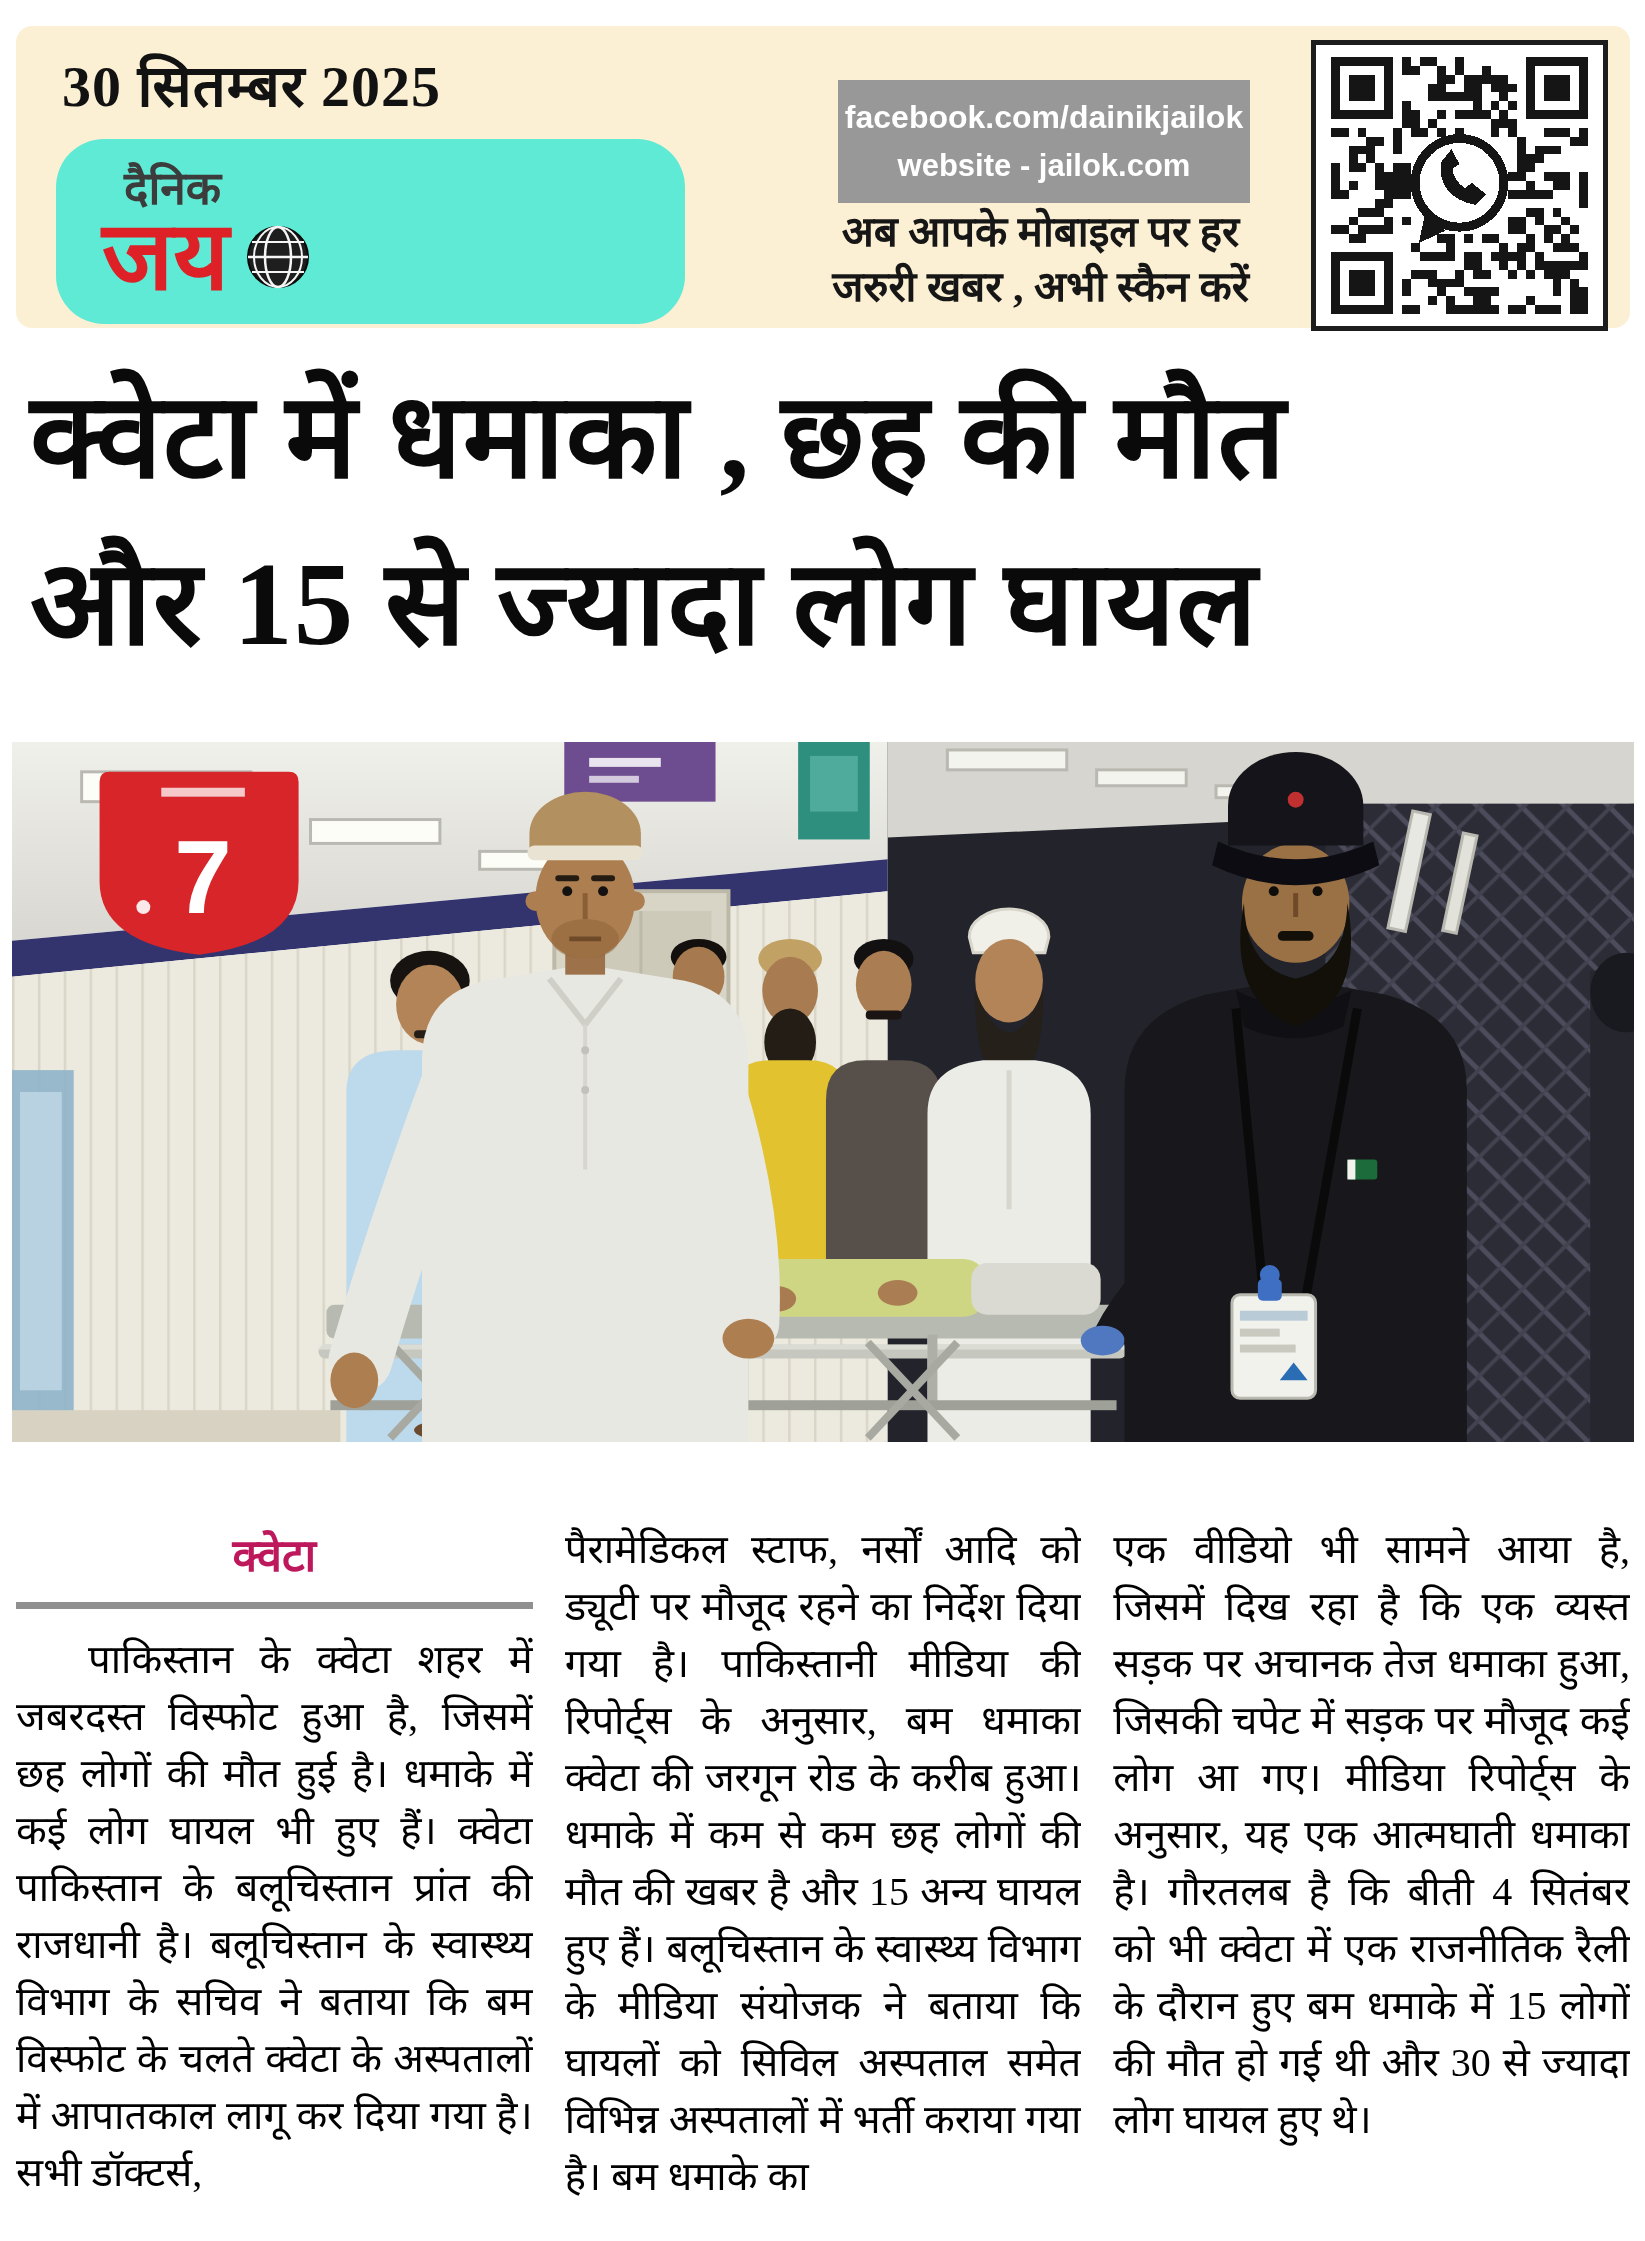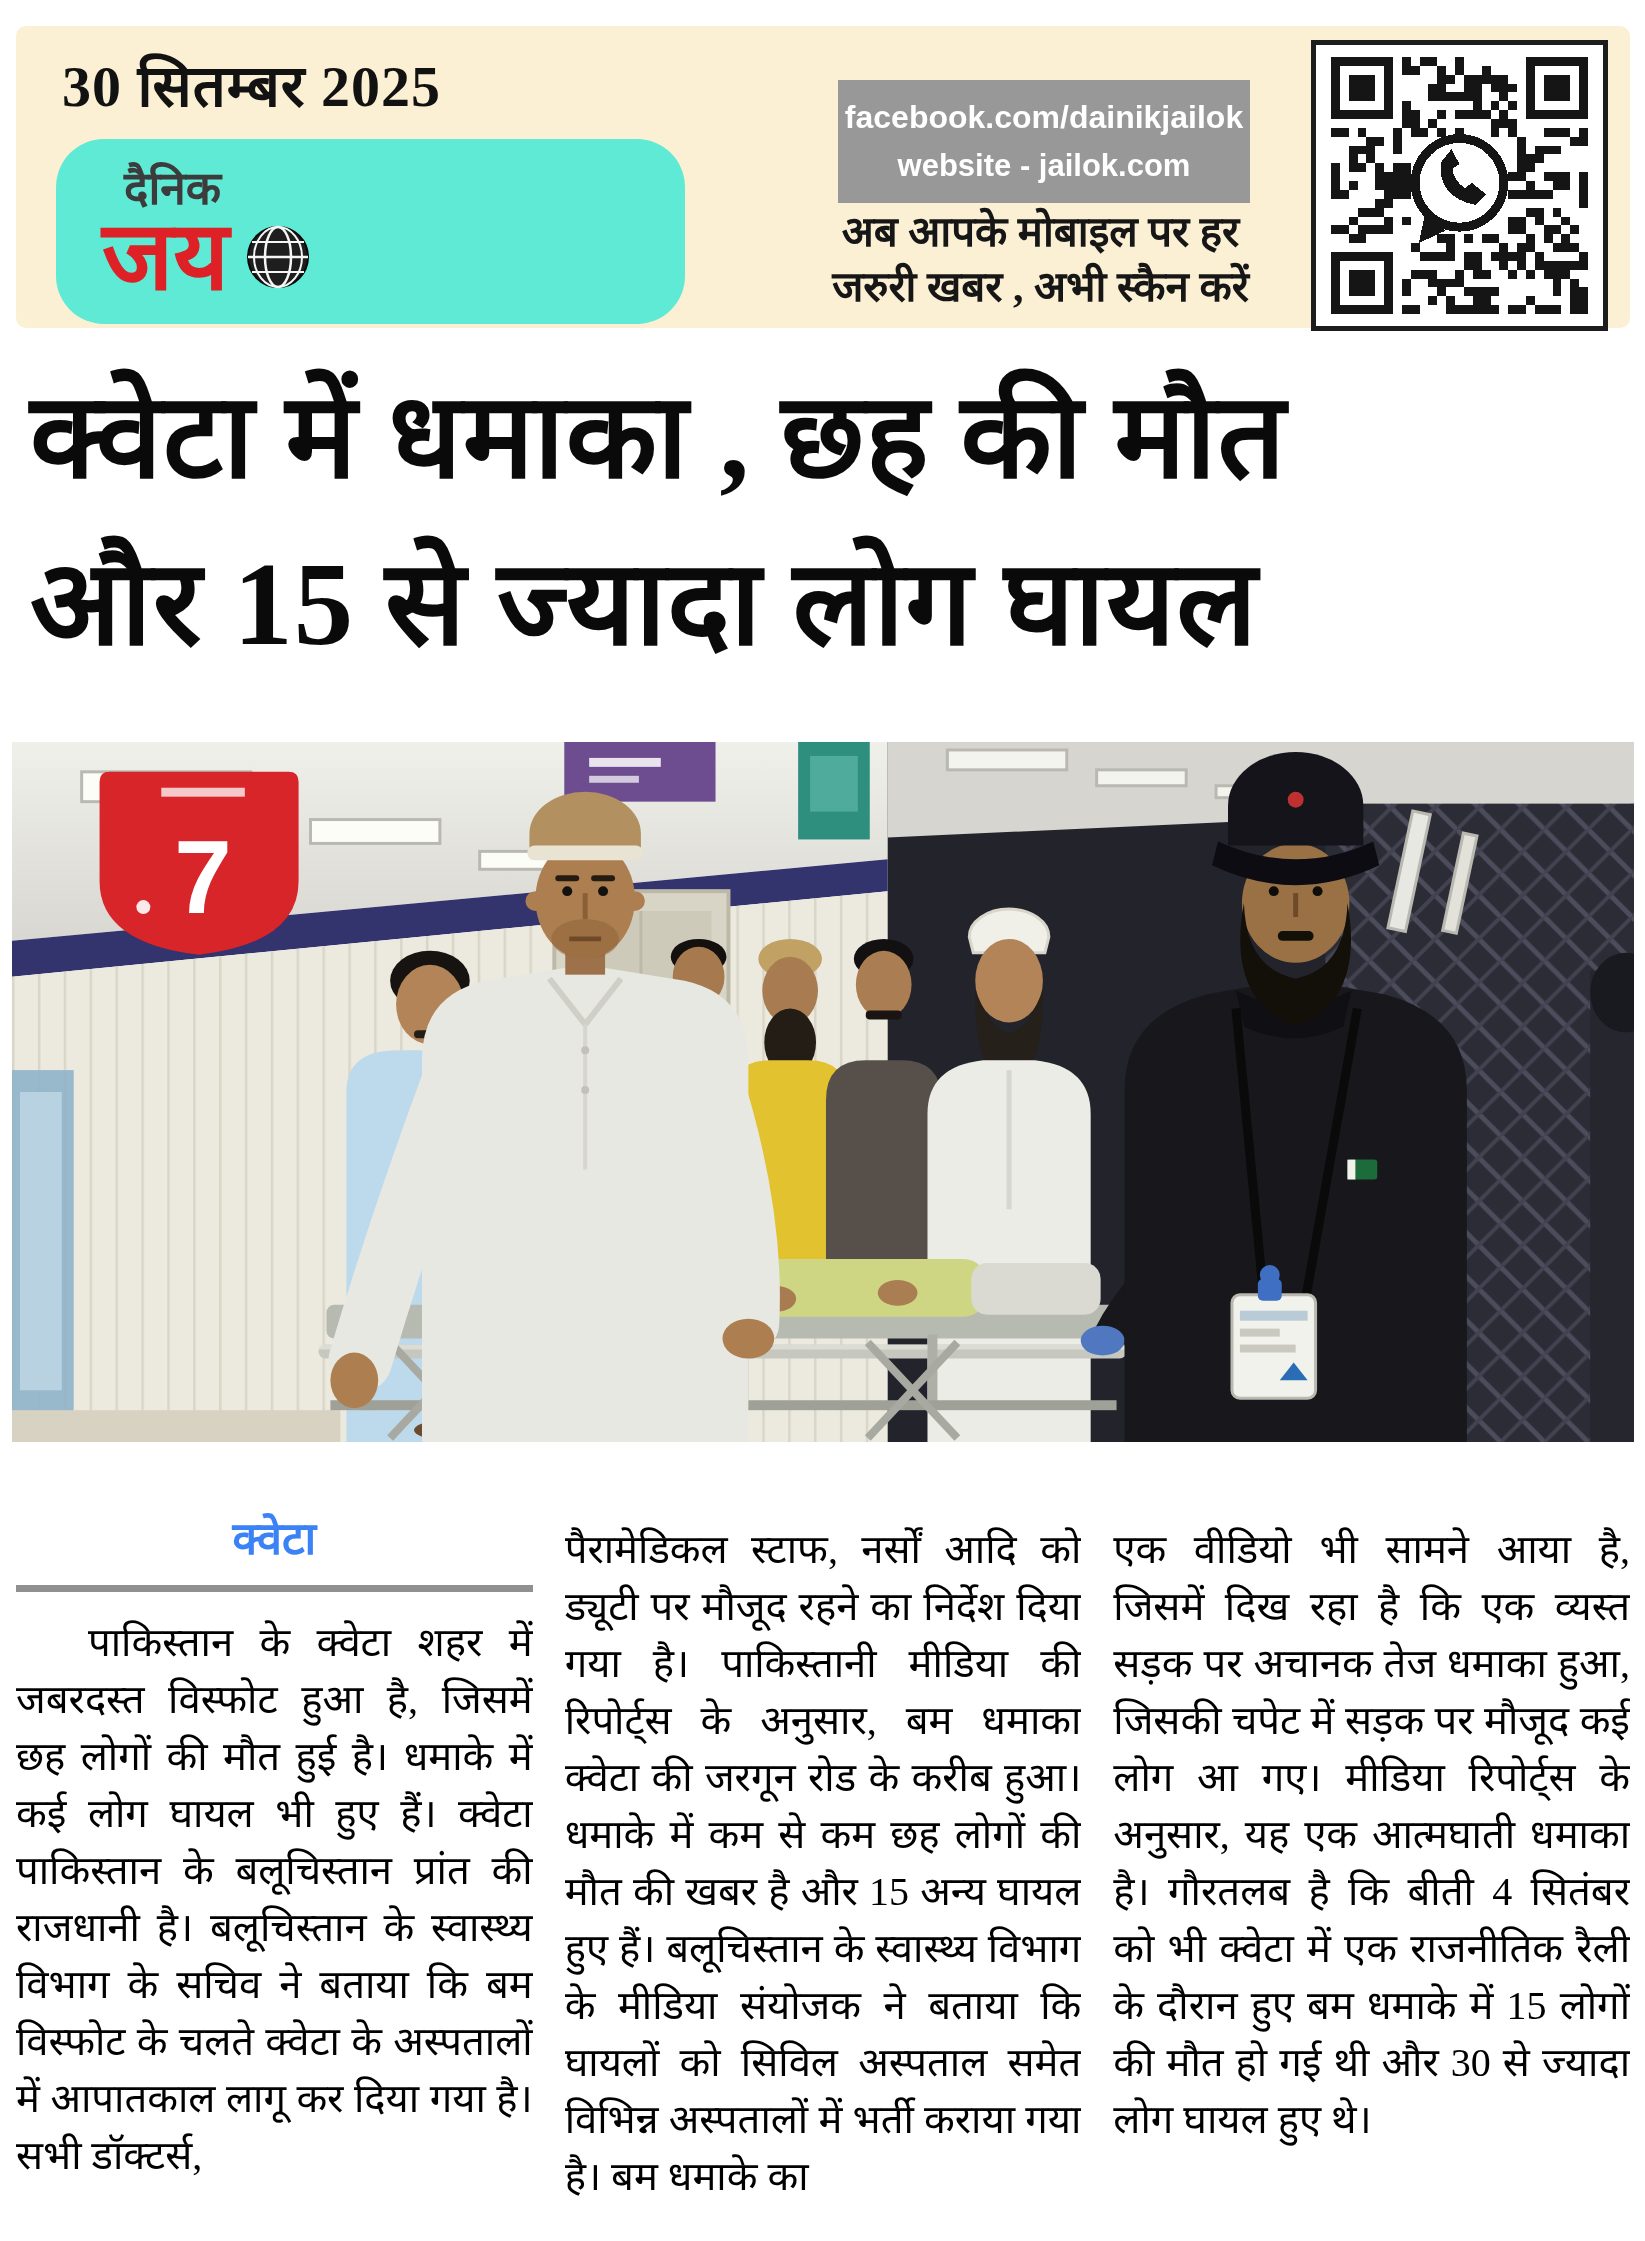--- a/index.html
+++ b/index.html
@@ -2,21 +2,21 @@
 <html><head>
 <meta charset="utf-8">
 <style>
   html,body{margin:0;padding:0;}
   body{
     position:relative;width:1646px;height:2242px;background:#ffffff;
     font-family:"Liberation Serif","DejaVu Serif",serif;color:#000;overflow:hidden;
   }
   
   .masthead{position:absolute;left:16px;top:26px;width:1614px;height:302px;
-    background:#fbf0d3;border-radius:10px;}
+    background:#fbf0d3;border-radius:16px;}
   .date{position:absolute;left:46px;top:18px;font-size:58px;font-weight:bold;color:#121212;letter-spacing:1px;}
   .logo-card{position:absolute;left:40px;top:113px;width:629px;height:185px;background:#5eead4;border-radius:48px;}
   .logo-daily{position:absolute;left:68px;top:16px;font-size:46px;font-weight:bold;color:#3c3c3c;}
   .logo-brand{position:absolute;left:46px;top:66px;display:flex;align-items:center;gap:16px;justify-content:space-between;}
   .brand-word{font-size:96px;line-height:103px;font-weight:bold;color:#dd2127;}
   .globe{width:66px;height:66px;flex:0 0 auto;}
   .social-box{position:absolute;left:822px;top:54px;width:412px;height:123px;background:#989898;
     display:flex;flex-direction:column;align-items:center;justify-content:center;gap:12px;
     font-family:"Liberation Sans","DejaVu Sans",sans-serif;font-weight:bold;color:#ffffff;}
   .social-box .l1{font-size:32px;}
@@ -28,21 +28,21 @@
   
   .headline{position:absolute;left:30px;top:354px;width:1602px;font-weight:bold;color:#0a0a0a;font-family:Liberation Serif, serif;}
   .headline .hl{font-size:119px;line-height:167px;letter-spacing:1px;white-space:nowrap;}
   
   .photo{position:absolute;left:12px;top:742px;width:1622px;height:700px;overflow:hidden;}
   .photo svg{display:block;width:100%;height:100%;}
   
   .columns{position:absolute;left:16px;top:1479px;width:1614px;height:763px;
     display:grid;grid-template-columns:1fr 1fr 1fr;column-gap:32px;}
   .col{overflow:hidden;}
-  .dateline{margin-top:27px;text-align:center;font-size:45px;font-weight:bold;color:#3b82f6;}
+  .dateline{margin-top:44px;text-align:center;font-size:45px;font-weight:bold;color:#be185d;}
   .rule{border:none;border-top:7px solid #909090;margin:18px 0 0 0;}
   .col p{margin:0;font-size:40px;line-height:57px;text-align:justify;color:#000;}
   .col1 p{margin-top:22px;text-indent:72px;}
   .col2 p,.col3 p{margin-top:42px;}
 </style>
 </head>
 <body>
 
 <header class="masthead">
   <div class="date">30 सितम्बर 2025</div>

